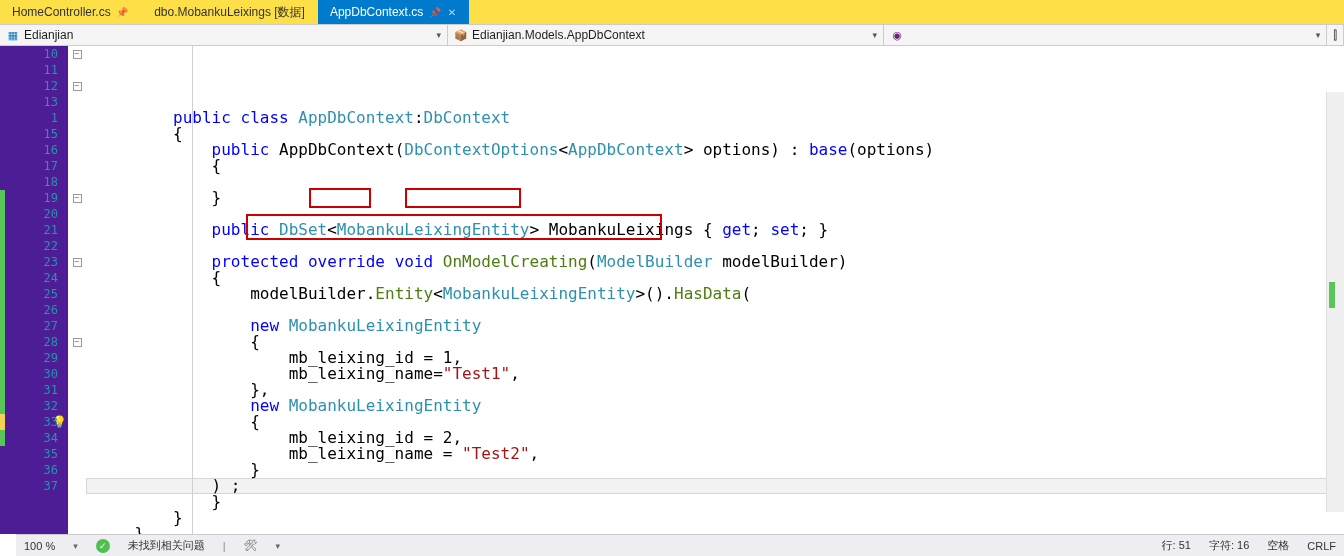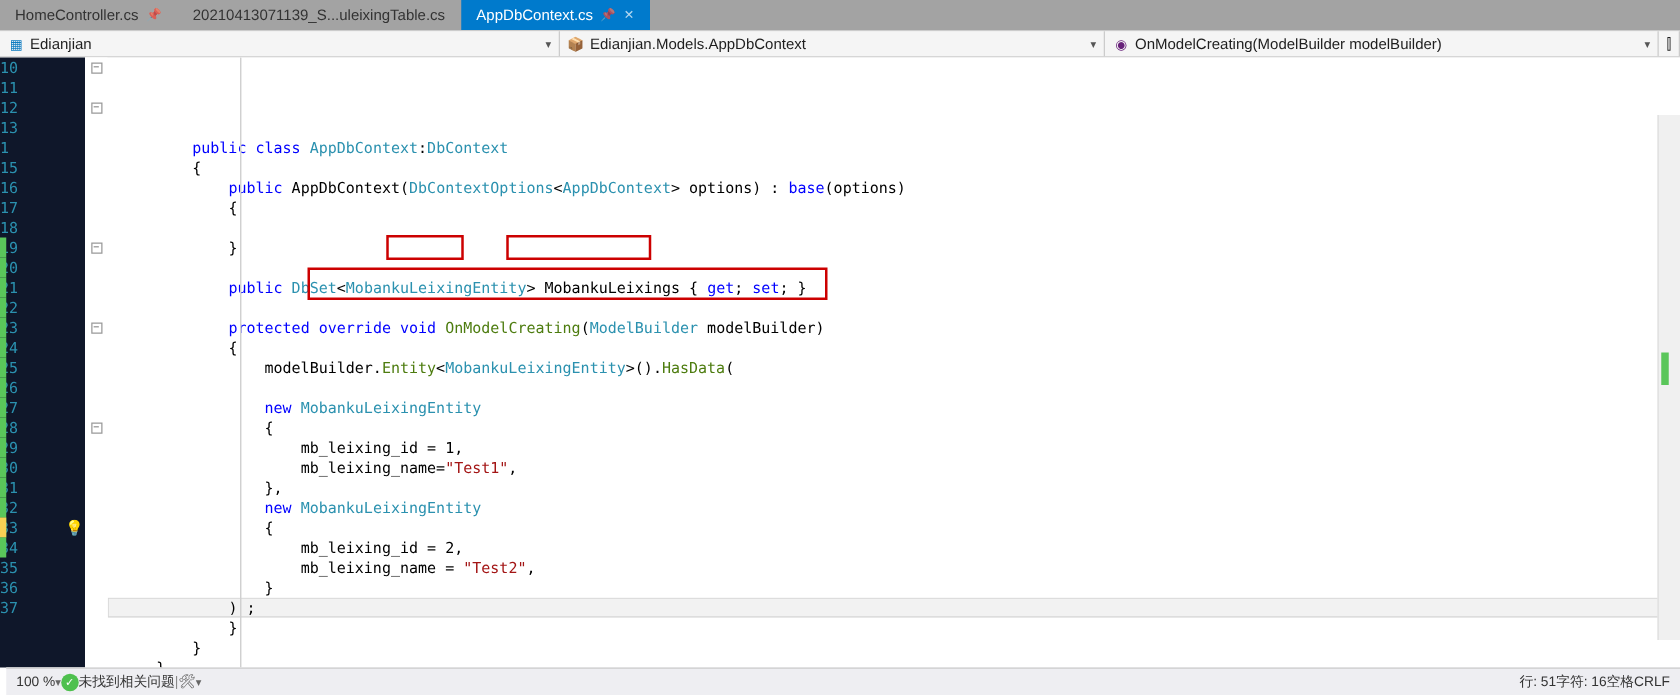--- a/index.html
+++ b/index.html
@@ -1,67 +1,67 @@
 <!DOCTYPE html>
 <html><head>
 <meta charset="utf-8">
 <style>
   * { margin:0; padding:0; box-sizing:border-box; }
   body { font-family:"Segoe UI","Microsoft YaHei",sans-serif; font-size:12px; background:#fff; color:#1e1e1e; overflow:hidden; width:1344px; height:556px; }
-  .tabs { display:flex; height:25px; background:#a3a3a3; border-bottom:1px solid #ccc; align-items:stretch; }
+  .tabs { display:flex; height:25px; background:#fde047; border-bottom:1px solid #ccc; align-items:stretch; }
   .tab { padding:0 12px; display:flex; align-items:center; gap:6px; cursor:pointer; border-right:1px solid transparent; white-space:nowrap; color:#333; font-size:12px; }
   .tab.active { background:#007acc; color:#fff; }
   .tab .pin, .tab .close { font-size:10px; opacity:.7; }
   .tab.active .close { color:#fff; }
   .nav { display:flex; height:21px; background:#f5f5f5; border-bottom:1px solid #ccc; align-items:center; }
   .nav-cell { display:flex; align-items:center; gap:4px; padding:0 6px; flex:0 0 auto; border-right:1px solid #ccc; height:100%; }
   .nav-cell.grow { flex:1; min-width:0; }
   .nav-cell .caret { color:#555; font-size:9px; margin-left:auto; }
   .icon-box { width:14px; height:14px; display:inline-flex; align-items:center; justify-content:center; font-size:11px; }
   .c-blue { color:#0e7cc0; }
   .c-gold { color:#a08000; }
   .c-purple { color:#68217a; }
   .editor-wrap { position:relative; height:488px; display:flex; background:#fff; }
-  .gutter { width:68px; padding-right:10px; font-family:Consolas,monospace; font-size:12px; color:#2b91af; user-select:none; background:#0f172a; }
+  .gutter { width:68px; text-align:right; padding-right:10px; font-family:Consolas,monospace; font-size:12px; color:#2b91af; user-select:none; background:#4c1d95; }
   .gutter .ln { height:16px; line-height:16px; position:relative; }
   .change-bar { position:absolute; left:0; top:0; width:5px; height:100%; }
   .green { background:#5ac65a; }
   .yellow { background:#f7d154; }
   .fold-col { width:18px; background:#fff; font-family:Consolas,monospace; }
   .fold-col .f { height:16px; display:flex; align-items:center; justify-content:center; color:#999; font-size:10px; position:relative; }
   .fold-col .box { width:9px; height:9px; border:1px solid #999; display:flex; align-items:center; justify-content:center; font-size:8px; line-height:1; color:#666; background:#fff; }
-  .code { flex:1; font-family:Consolas,"Microsoft YaHei Mono",monospace; font-size:12px; line-height:16px; position:relative; white-space:pre; overflow:hidden; }
+  .code { flex:1; font-family:Consolas,"Microsoft YaHei Mono",monospace; font-size:16px; line-height:16px; position:relative; white-space:pre; overflow:hidden; }
   .code .row { height:16px; padding-left:10px; }
   .code .row.cur { background:#f2f2f2; box-shadow:inset 0 0 0 1px #d6d6d6; }
   .kw { color:#0000ff; }
   .type { color:#2b91af; }
   .str { color:#a31515; }
   .num { color:#000; }
   .ident { color:#000; }
   .punct { color:#000; }
   .method { color:#4d7c0f; }
   .red-box { position:absolute; border:2px solid #c00; pointer-events:none; }
   .bulb { position:absolute; left:52px; width:14px; height:14px; color:#d7a600; font-size:12px; }
   .scroll-v { position:absolute; right:0; top:46px; bottom:22px; width:18px; background:#f0f0f0; border-left:1px solid #ddd; }
   .scroll-v .mark { position:absolute; left:2px; width:6px; height:26px; background:#5ac65a; }
-  .status { position:absolute; bottom:0; left:5px; right:0; height:22px; background:#eeeef2; border-top:1px solid #ccc; display:flex; align-items:center; padding:0 8px; gap:0; font-size:11px; color:#333; }
+  .status { position:absolute; bottom:0; left:16px; right:0; height:22px; background:#eeeef2; border-top:1px solid #ccc; display:flex; align-items:center; padding:0 8px; gap:18px; font-size:11px; color:#333; }
   .status .sep { flex:1; }
   .status .chk { width:14px; height:14px; border-radius:50%; background:#4ec04e; color:#fff; display:inline-flex; align-items:center; justify-content:center; font-size:9px; }
   .outline-line { position:absolute; width:1px; background:#d0d0d0; top:0; bottom:0; }
 </style>
 </head>
 <body>
 
 <div class="tabs" id="tabs">
     <div class="tab">
       <span>HomeController.cs</span>
       <span class="pin">📌</span>
     </div>
     <div class="tab">
-      <span>20210413071139_S...uleixingTable.cs</span>
+      <span>dbo.MobankuLeixings [数据]</span>
     </div>
     <div class="tab active">
       <span>AppDbContext.cs</span>
       <span class="pin">📌</span>
       <span class="close">✕</span>
     </div>
   </div>
 
 <div class="nav">
   <div class="nav-cell grow" style="flex:0 0 448px">
@@ -69,21 +69,20 @@
     <span>Edianjian</span>
     <span class="caret">▾</span>
   </div>
   <div class="nav-cell grow" style="flex:0 0 436px">
     <span class="icon-box c-gold">📦</span>
     <span>Edianjian.Models.AppDbContext</span>
     <span class="caret">▾</span>
   </div>
   <div class="nav-cell grow" style="flex:1">
     <span class="icon-box c-purple">◉</span>
-    <span>OnModelCreating(ModelBuilder modelBuilder)</span>
     <span class="caret">▾</span>
   </div>
   <div class="nav-cell" style="flex:0 0 16px;justify-content:center">
     <span>⫿</span>
   </div>
 </div>
 
 <div class="editor-wrap">
   <div class="gutter" id="gutter" style="position: relative;">
       <div class="ln">10</div>

